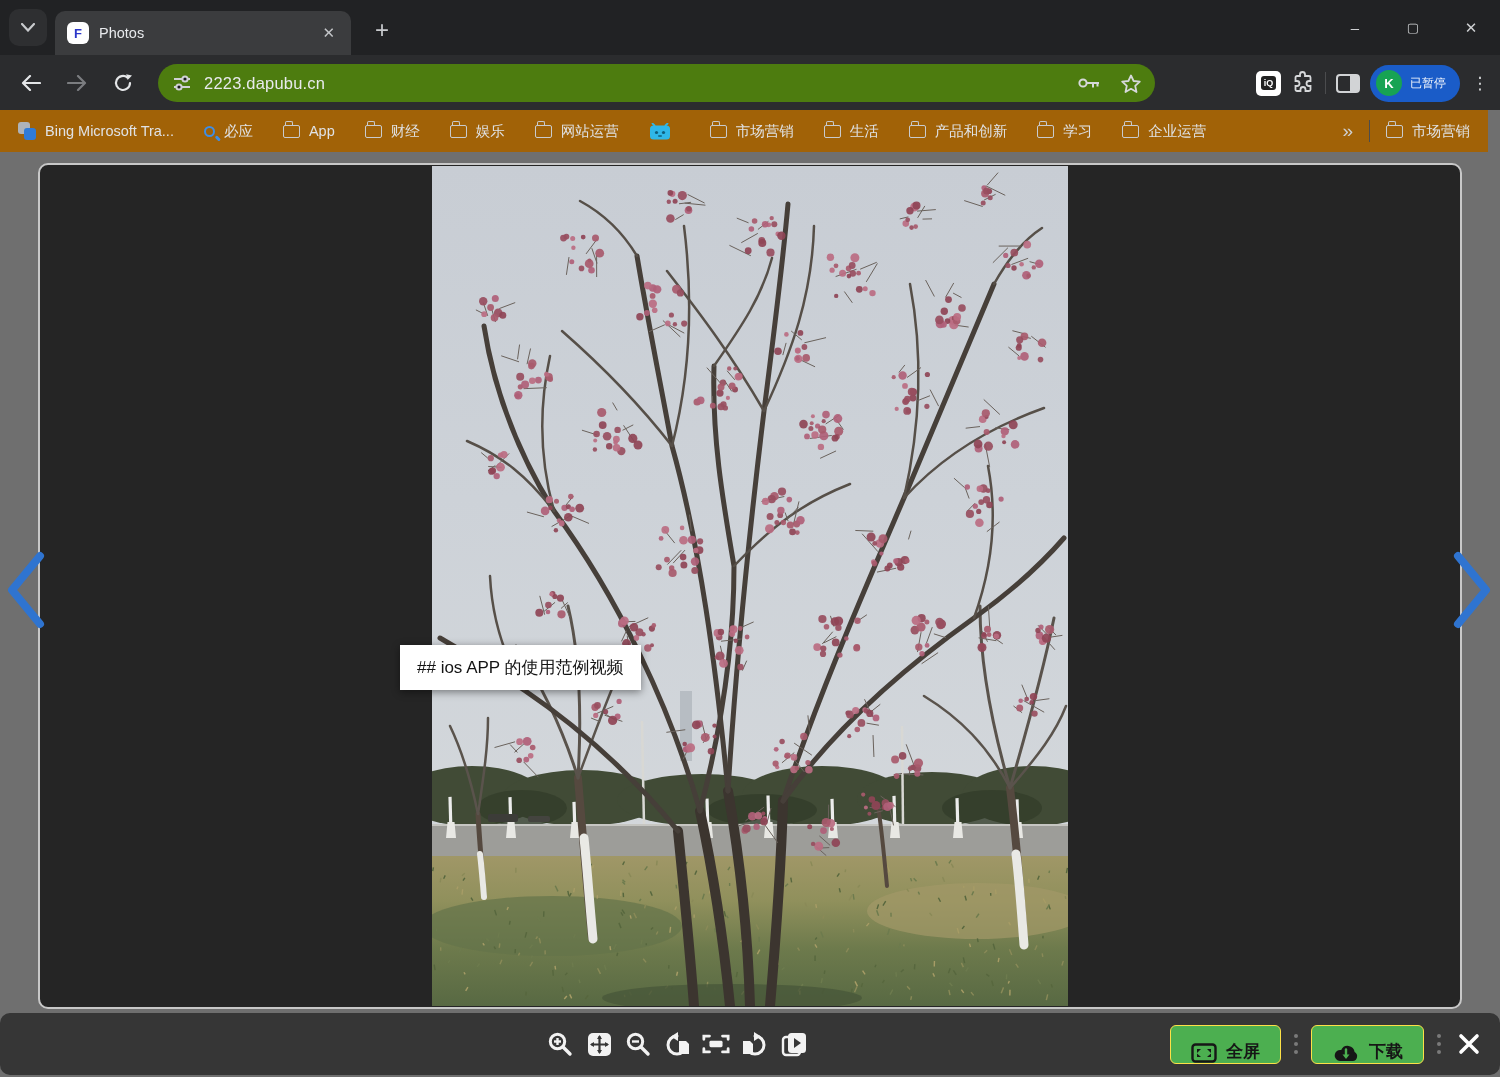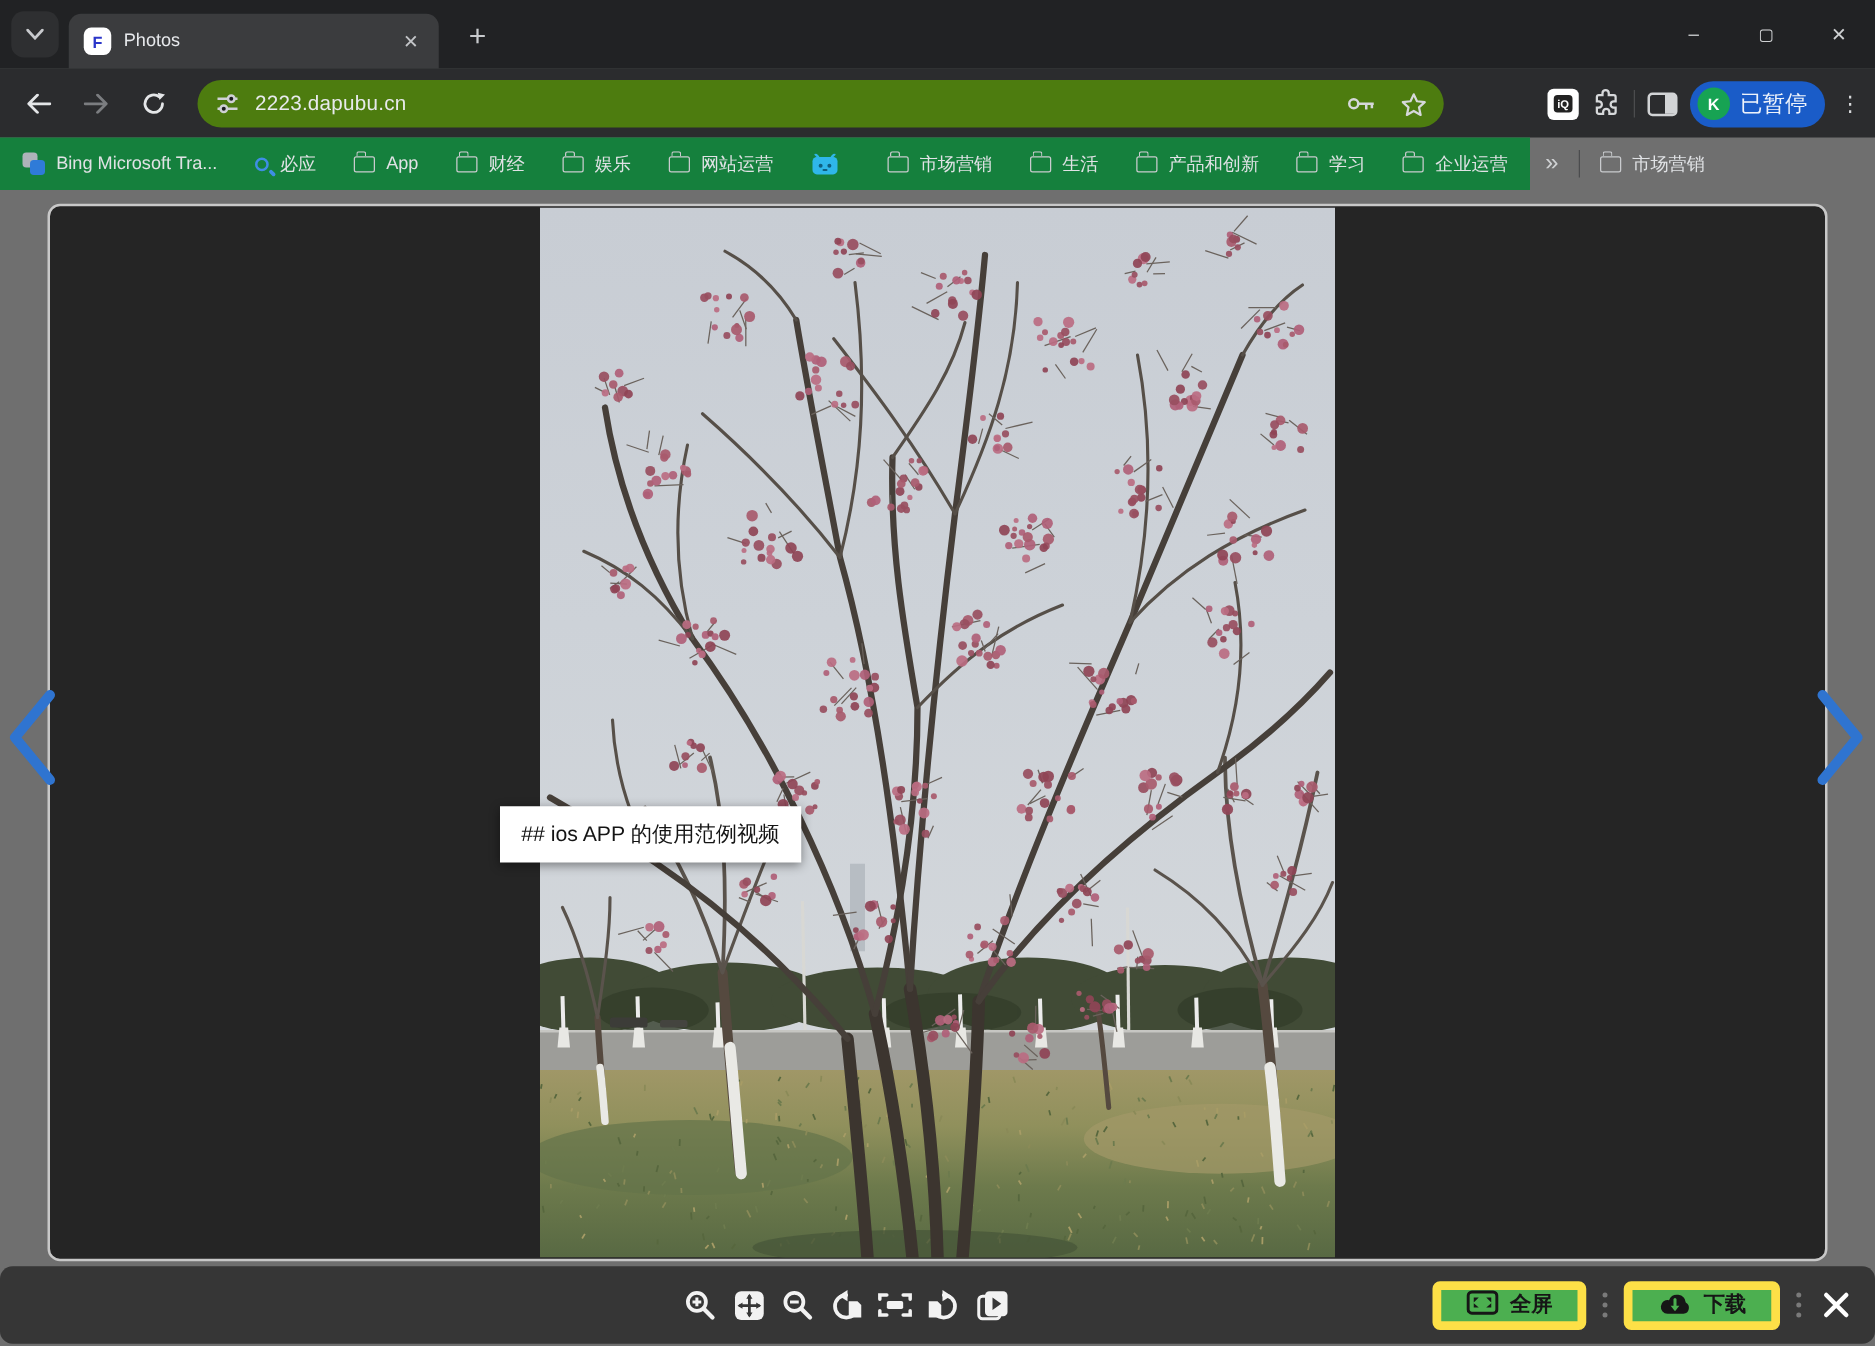--- a/index.html
+++ b/index.html
@@ -31,25 +31,25 @@
   .toolbar-right { position:absolute; right:10px; top:9px; height:38px; display:flex; align-items:center; gap:10px; }
   .ext-iq { width:25px; height:25px; background:#fff; border-radius:5px; display:flex; align-items:center; justify-content:center; }
   .ext-iq b { background:#222; color:#fff; font-size:9px; border-radius:3px; padding:2px 3px; font-weight:bold; }
   .vsep { width:1px; height:22px; background:#4b4c4e; }
   .sidepanel { width:24px; height:19px; border:2px solid #d2d4d6; border-radius:4px; position:relative; }
   .sidepanel::after { content:""; position:absolute; right:0; top:0; bottom:0; width:8px; background:#d2d4d6; }
   .profile-chip { height:37px; border-radius:19px; background:#1a5cc8; display:flex; align-items:center;
                   padding:0 14px 0 6px; gap:8px; }
   .profile-avatar { width:26px; height:26px; border-radius:50%; background:#17a353; color:#fff; font-size:13px;
                     display:flex; align-items:center; justify-content:center; font-weight:bold; }
-  .profile-label { color:#eef3fb; font-size:18px; }
+  .profile-label { color:#eef3fb; font-size:12px; }
   .kebab { color:#d8dadc; font-size:17px; letter-spacing:0; line-height:5px; width:20px; text-align:center; }
 
   
-  .bookmarks { position:absolute; left:0; top:110px; width:1224px; height:42px; background:#15803d;
+  .bookmarks { position:absolute; left:0; top:110px; width:1488px; height:42px; background:#a16207;
                display:flex; align-items:center; padding:0 18px; gap:30px; box-shadow:0 1px 0 rgba(0,0,0,.35); }
   .bm-item { display:flex; align-items:center; gap:9px; color:#e0e2e5; font-size:14.5px; white-space:nowrap; }
   .fold { width:17px; height:13px; border:1.6px solid #c9cbce; border-radius:2px; position:relative; }
   .fold::before { content:""; position:absolute; left:1px; top:-5px; width:6px; height:3px;
                   border:1.6px solid #c9cbce; border-bottom:none; border-radius:2px 2px 0 0; }
   .mag { width:11px; height:11px; border:2.5px solid #3f8ee5; border-radius:50%; position:relative; }
   .mag::after { content:""; position:absolute; left:9px; top:9px; width:6px; height:2.5px; background:#3f8ee5;
                 border-radius:2px; transform:rotate(45deg); }
   .transl { width:18px; height:18px; position:relative; }
   .transl i { position:absolute; left:0; top:0; width:12px; height:12px; background:#aeb3b9; border-radius:3px; }
@@ -64,22 +64,22 @@
   .photo { position:absolute; left:392px; top:1px; width:636px; height:840px; }
   .caption { position:absolute; left:400px; top:493px; background:#ffffff; color:#141414; font-size:17px;
              padding:11px 17px; box-shadow:0 2px 8px rgba(0,0,0,.45); white-space:nowrap; }
   .status { position:absolute; left:0; top:818px; width:100%; text-align:center; color:#f5f5f5;
             font-size:24px; font-weight:600; text-shadow:0 1px 4px rgba(0,0,0,.85); letter-spacing:.5px; }
   .nav-arrow { position:absolute; top:398px; width:46px; height:80px; cursor:pointer; }
   .viewer-toolbar { position:absolute; left:0; top:861px; width:1500px; height:62px; background:#363636; border-radius:10px; }
   .vt-icons { position:absolute; left:546px; top:0; height:62px; display:flex; align-items:center; gap:11px; }
   .vt-btn { width:28px; height:28px; display:flex; align-items:center; justify-content:center; }
   .vt-right { position:absolute; right:16px; top:0; height:62px; display:flex; align-items:center; gap:13px; }
-  .green-btn { height:39px; background:#4caf50; border:7px solid #fde047; border-radius:6px; display:flex;
-               align-items:flex-start; justify-content:center; gap:9px; padding:0 20px; color:#161616;
+  .green-btn { height:39px; background:#4caf50; border:1px solid #fde047; border-radius:6px; display:flex;
+               align-items:flex-end; justify-content:center; gap:9px; padding:0 20px; color:#161616;
                font-size:17px; font-weight:600; }
   .dots3 { color:#7a7a7a; font-size:15px; line-height:6px; display:flex; flex-direction:column; gap:4px; align-items:center; }
   .dots3 i { width:4px; height:4px; border-radius:50%; background:#7a7a7a; }
   .vt-close { color:#ffffff; width:30px; height:30px; display:flex; align-items:center; justify-content:center; }
 </style>
 </head>
 <body>
 
 <div class="tabstrip">
   <div class="tab-search">

